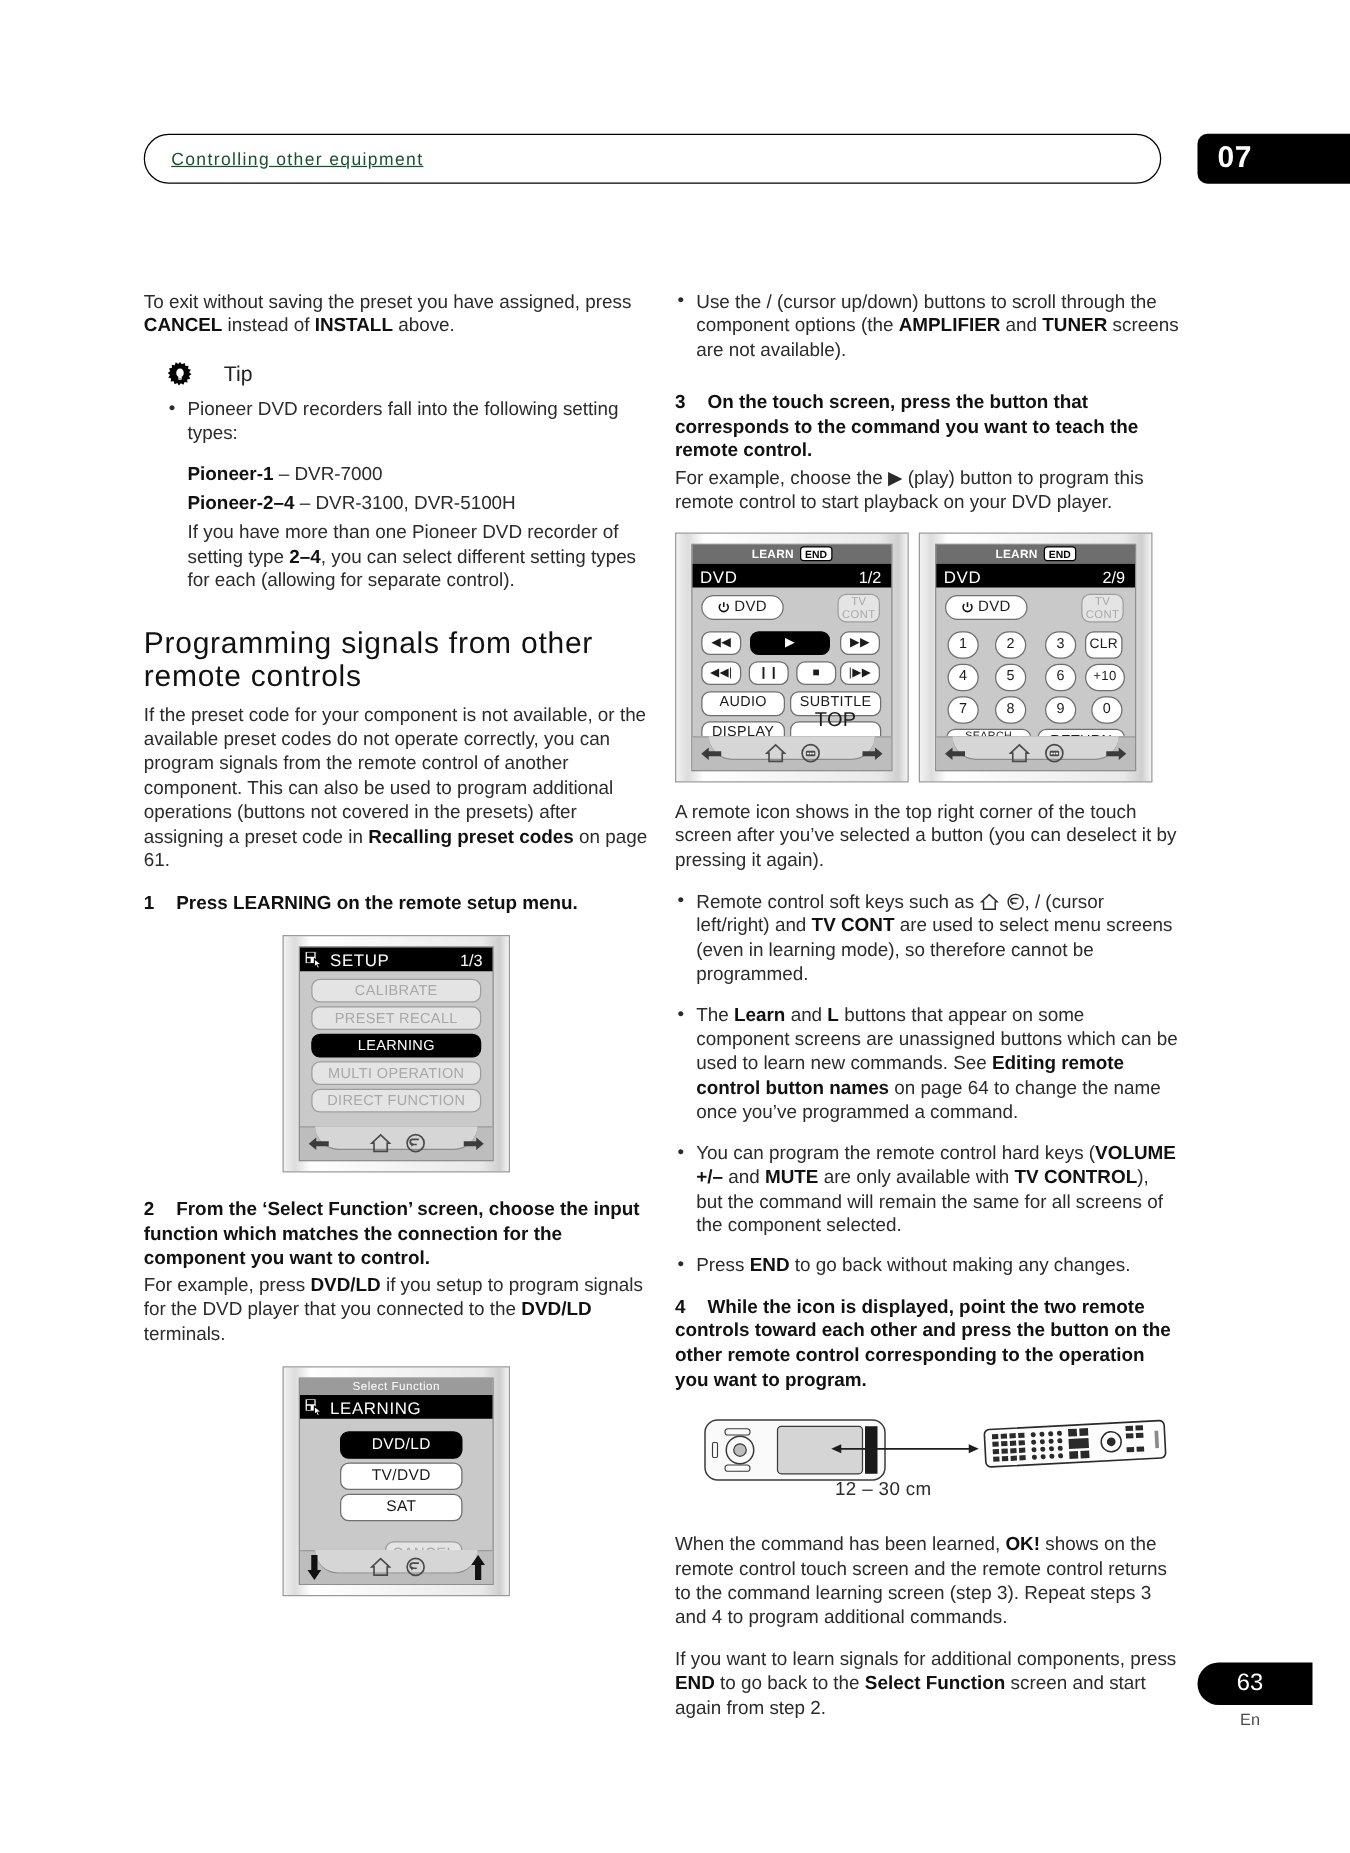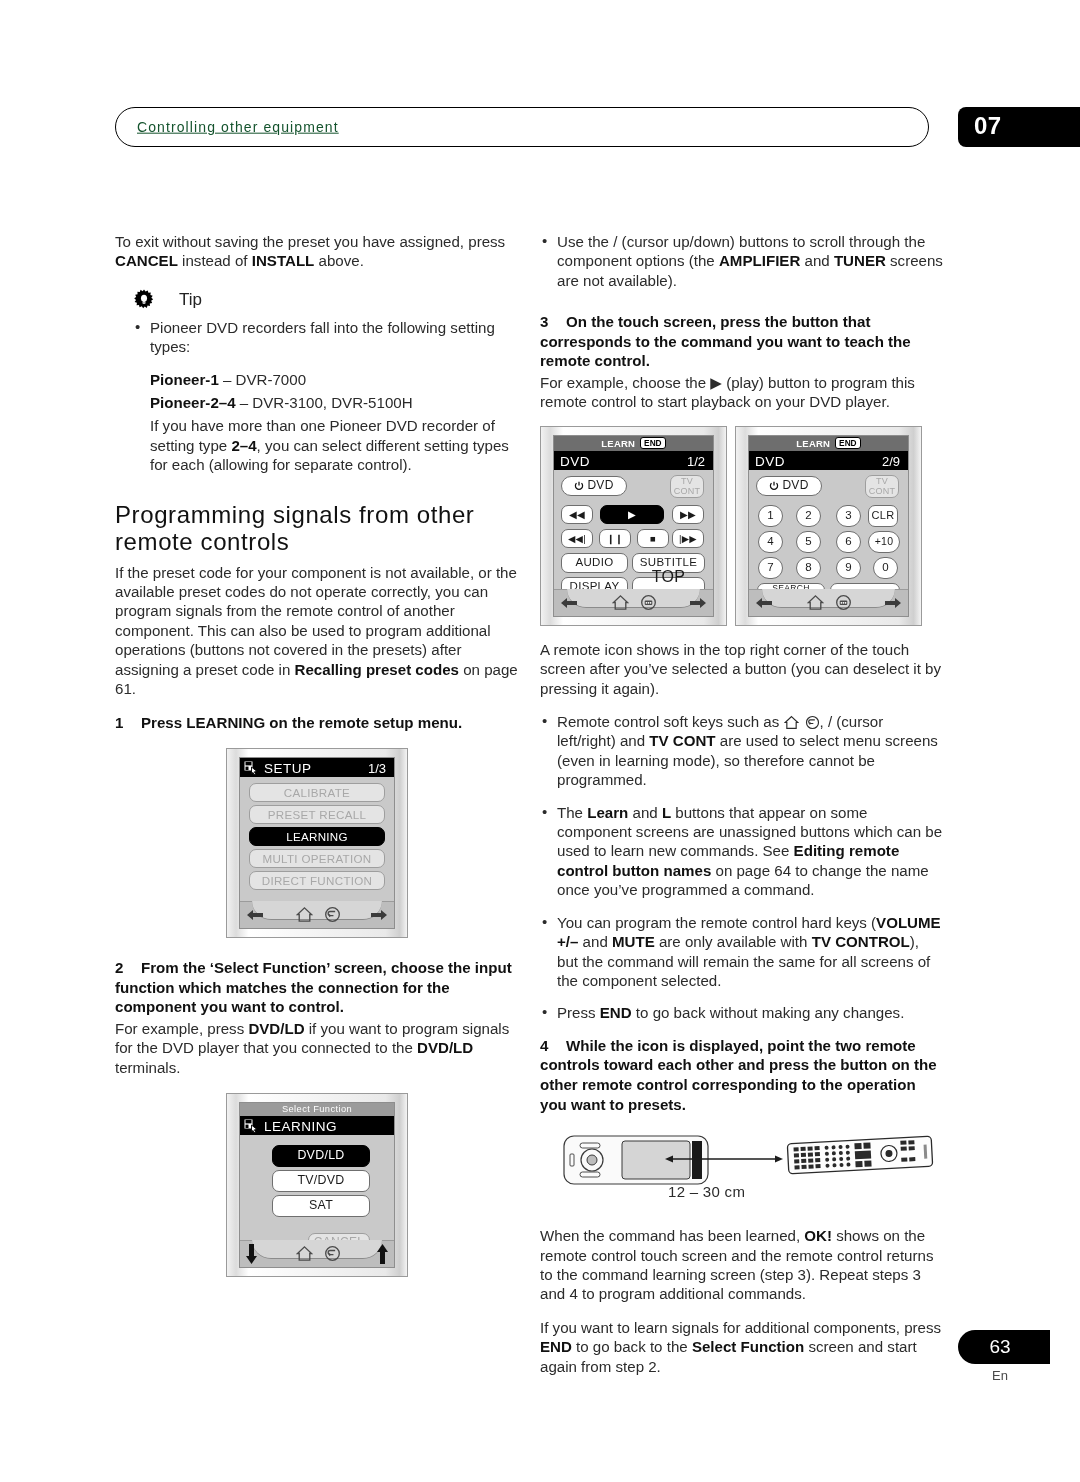--- a/index.html
+++ b/index.html
@@ -217,21 +217,21 @@
               <path d="M17 6 L11 1 L11 4 L1 4 L1 8 L11 8 L11 11 Z" fill="#3b3b3b"></path>
             </svg>
         </div>
       </div>
     </div>
 
     <p class="step" style="margin-top:20px;">
       <span class="num">2</span><span>From the ‘Select Function’ screen, choose the input function which matches the connection for the component you want to control.</span>
     </p>
     <p class="p">
-      <span>For example, press </span><b>DVD/LD</b><span> if you want to program signals for the DVD player that you connected to the </span><b>DVD/LD</b><span> terminals.</span>
+      <span>For example, press </span><b>DVD/LD</b><span> if you setup to program signals for the DVD player that you connected to the </span><b>DVD/LD</b><span> terminals.</span>
     </p>
 
     <div class="device" style="width:180px;height:182px;">
       <div class="device-inner">
         <div class="sub-cap">Select Function</div>
         <div class="scr-titlebar" style="top:13px;">
           <svg class="dev-icon" viewBox="0 0 16 15">
             <rect x="1" y="1" width="9" height="10" fill="#fff" stroke="#000" stroke-width="1"></rect>
             <rect x="2.5" y="2" width="6" height="3.4" fill="#000"></rect>
             <rect x="2.5" y="6.6" width="3" height="3.4" fill="#000"></rect>
@@ -481,21 +481,21 @@
 
     <div class="bullet">
       <span>You can program the remote control hard keys (</span><b>VOLUME +/–</b><span> and </span><b>MUTE</b><span> are only available with </span><b>TV CONTROL</b><span>), but the command will remain the same for all screens of the component selected.</span>
     </div>
 
     <div class="bullet">
       <span>Press </span><b>END</b><span> to go back without making any changes.</span>
     </div>
 
     <p class="step" style="margin-top:10px;">
-      <span class="num">4</span><span>While the icon is displayed, point the two remote controls toward each other and press the button on the other remote control corresponding to the operation you want to presets.</span>
+      <span class="num">4</span><span>While the icon is displayed, point the two remote controls toward each other and press the button on the other remote control corresponding to the operation you want to program.</span>
     </p>
 
     <div class="remote-pair">
       <svg style="position:absolute;left:22px;top:0;width:150px;height:60px;" viewBox="0 0 150 60">
         <rect x="2" y="6" width="144" height="48" rx="10" fill="#fafafa" stroke="#3a3a3a" stroke-width="1.2"></rect>
         <rect x="60" y="11" width="68" height="38" rx="3" fill="#d5d5d5" stroke="#3a3a3a" stroke-width="1"></rect>
         <rect x="130" y="11" width="10" height="38" fill="#1a1a1a"></rect>
         <circle cx="30" cy="30" r="11" fill="none" stroke="#3a3a3a" stroke-width="1.2"></circle>
         <circle cx="30" cy="30" r="5" fill="#bdbdbd" stroke="#3a3a3a" stroke-width="1"></circle>
         <rect x="18" y="13" width="20" height="5" rx="2.5" fill="none" stroke="#3a3a3a" stroke-width="0.9"></rect>

